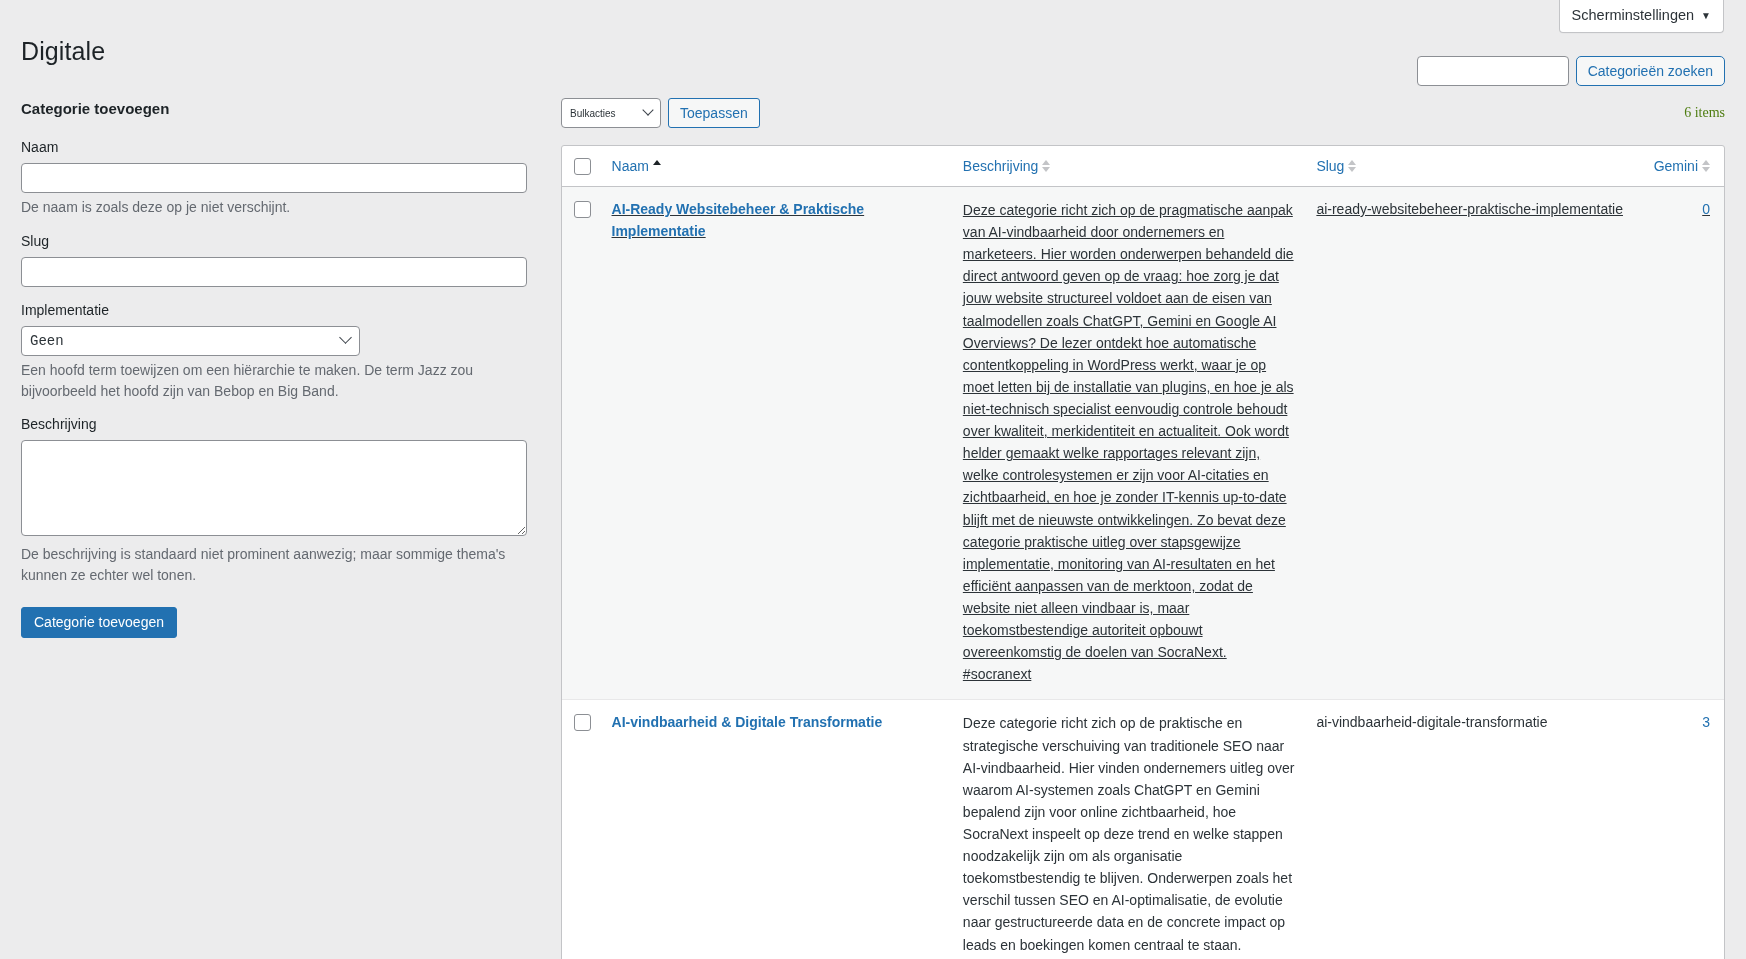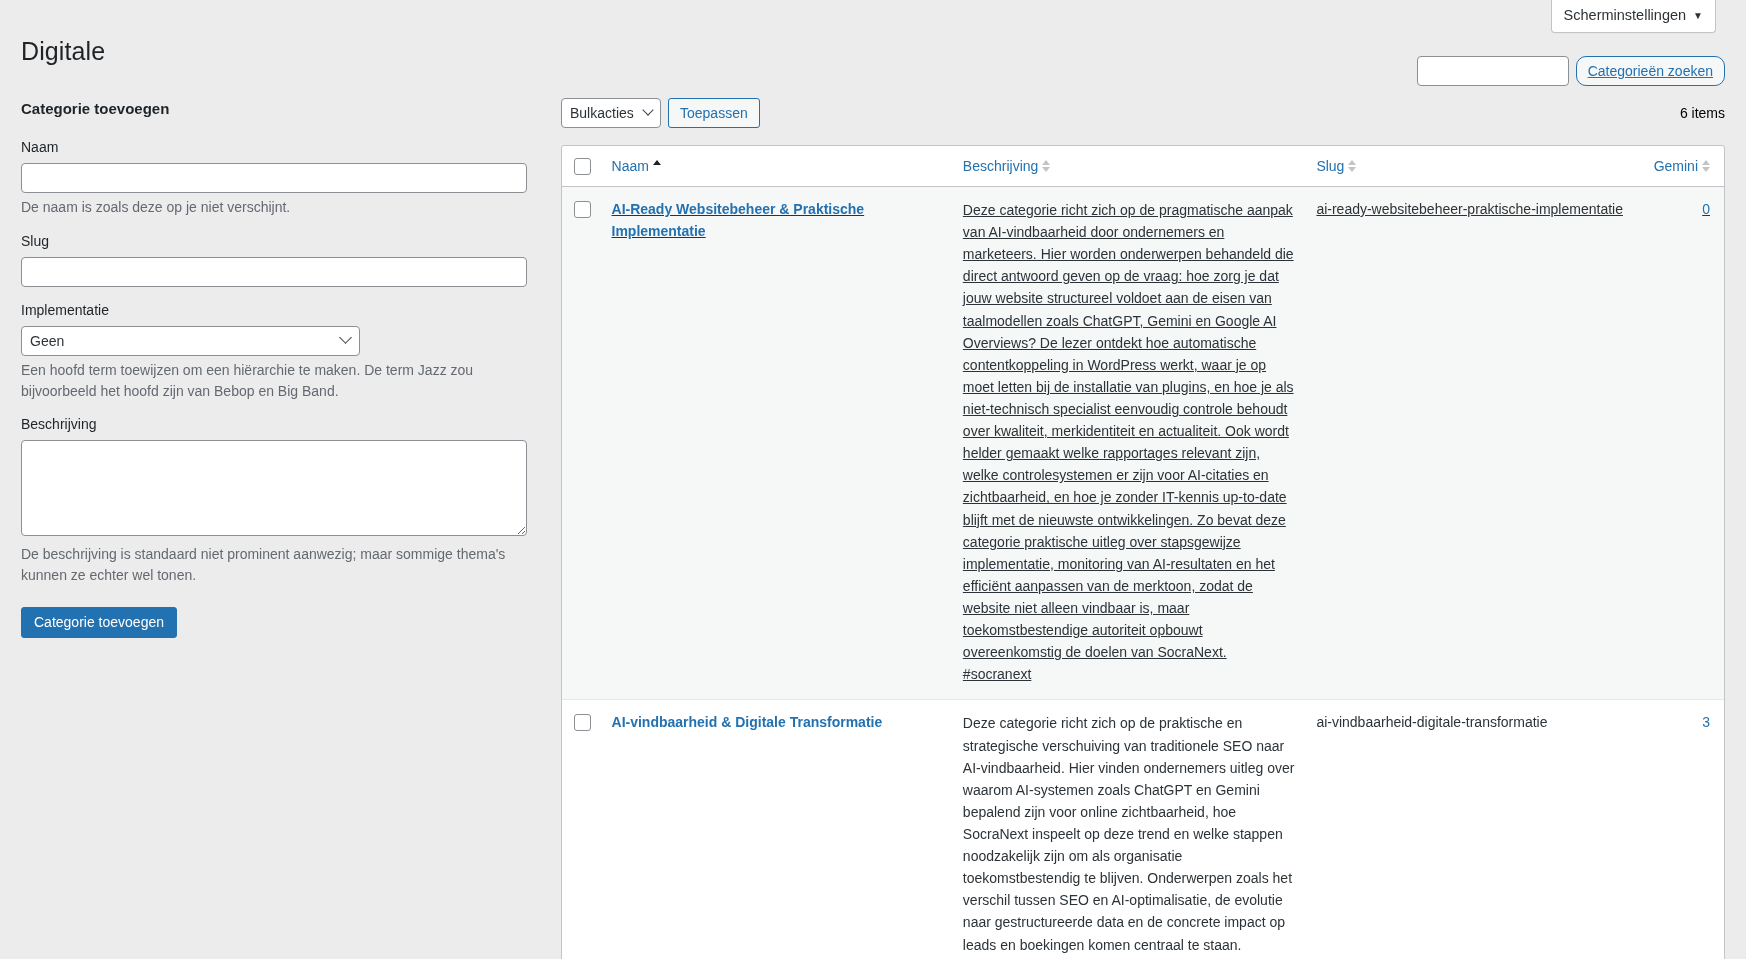--- a/index.html
+++ b/index.html
@@ -8,21 +8,21 @@
     width: 1746px; height: 959px;
     background: #ececed;
     font-family: "Liberation Sans", sans-serif;
     color: #1d2327;
     overflow: hidden;
   }
   .page { position: relative; width: 1746px; height: 959px; }
 
   
   .screen-meta-links {
-    position: absolute; top: 0; right: 30px;
+    position: absolute; top: 0; right: 22px;
     display: flex; justify-content: center;
   }
   .show-settings {
     background: #fff;
     border: 1px solid #c3c4c7;
     border-top: none;
     border-radius: 0 0 4px 4px;
     padding: 7px 12px 8px 12px;
     font-size: 14.5px;
     line-height: 1.2;
@@ -57,28 +57,27 @@
     padding: 0 8px;
     font-size: 14px;
     font-family: inherit;
     color: #2c3338;
     box-shadow: 0 0 0 transparent;
   }
   .search-submit {
     height: 30px;
     background: #f6f7f7;
     border: 1px solid #2271b1;
-    border-radius: 10px;
+    border-radius: 5px;
     color: #2271b1;
     font-size: 14px;
     font-family: inherit;
     padding: 0 11px;
     cursor: pointer;
     line-height: 1;
-    text-decoration: underline;
   }
 
   
   .col-container {
     position: absolute;
     top: 98px; left: 0; right: 0; bottom: 0;
   }
   .col-left {
     position: absolute;
     left: 21px; top: 0;
@@ -121,21 +120,21 @@
     border: 1px solid #8c8f94;
     border-radius: 4px;
     background-color: #fff;
     padding: 0 24px 0 8px;
     font-size: 14px;
     font-family: inherit;
     color: #2c3338;
     -webkit-appearance: none;
     appearance: none;
   }
-  .select-wrap { position: relative; width: 339px; }
+  .select-wrap { position: relative; width: 339px; font-family: Liberation Mono, monospace; }
   .select-wrap .arrow {
     position: absolute; right: 10px; top: 9px;
     pointer-events: none;
     width: 9px; height: 9px;
     border-right: 1.8px solid #3c434a;
     border-bottom: 1.8px solid #3c434a;
     transform: rotate(45deg);
     margin-top: -2px;
   }
   .form-field textarea {
@@ -179,21 +178,21 @@
   .bulkactions {
     display: flex; align-items: center; gap: 7px;
   }
   .bulk-select-wrap { position: relative; width: 100px; }
   .bulk-select {
     width: 100px; height: 30px;
     border: 1px solid #8c8f94;
     border-radius: 4px;
     background-color: #fff;
     padding: 0 22px 0 8px;
-    font-size: 14px;
+    font-size: 10px;
     font-family: inherit;
     color: #2c3338;
     -webkit-appearance: none;
     appearance: none;
   }
   .bulk-select-wrap .arrow {
     position: absolute; right: 9px; top: 9px;
     pointer-events: none;
     width: 8px; height: 8px;
     border-right: 1.7px solid #3c434a;
@@ -209,21 +208,22 @@
     color: #2271b1;
     font-size: 14px;
     font-family: inherit;
     padding: 0 11px;
     cursor: pointer;
     line-height: 1;
   }
   .displaying-num {
     position: absolute; right: 0; top: 7px;
     font-size: 14px;
-    color: #000000;
+    color: #4d7c0f;
+    font-family: Liberation Serif, serif;
   }
 
   
   table.wp-list-table {
     width: 1164px;
     border-collapse: separate;
     border-spacing: 0;
     background: #fff;
     border: 1px solid #c3c4c7;
     border-radius: 3px;

